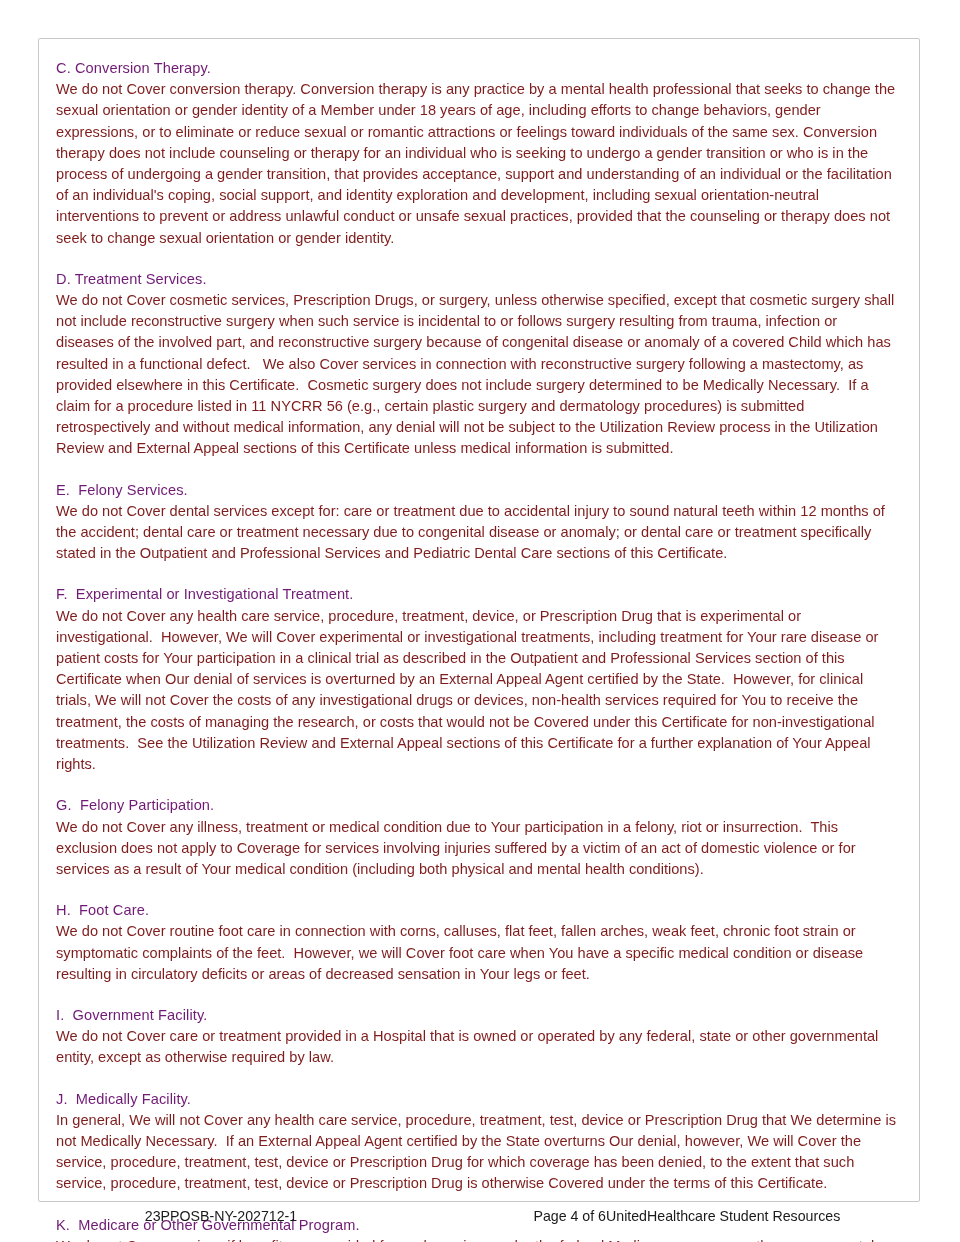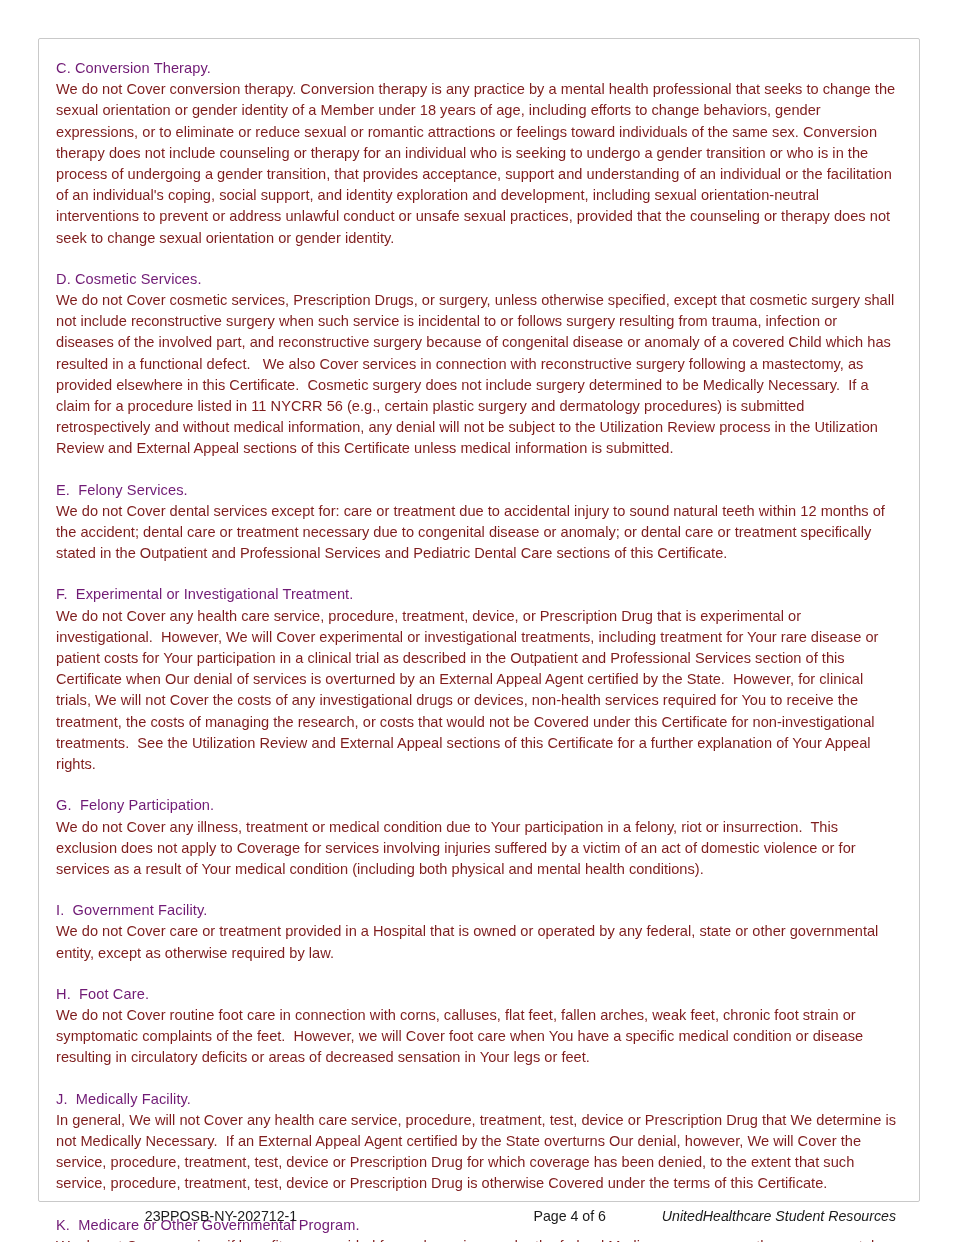--- a/index.html
+++ b/index.html
@@ -87,67 +87,65 @@
     white-space: nowrap;
   }
   .footer-center {
     flex: 0 0 auto;
     width: 220px;
     text-align: right;
     white-space: nowrap;
   }
   .footer-right {
     flex: 1 1 auto;
-    text-align: right;
     white-space: nowrap;
-    font-style: italic;
   }
 </style>
 </head>
 <body>
 
 <div class="page">
 
   <div class="page-frame"></div>
 
   <div class="content">
 
     <div class="section">
       <div class="section-heading">C. Conversion Therapy.</div>
       <div class="section-body">We do not Cover conversion therapy. Conversion therapy is any practice by a mental health professional that seeks to change the sexual orientation or gender identity of a Member under 18 years of age, including efforts to change behaviors, gender expressions, or to eliminate or reduce sexual or romantic attractions or feelings toward individuals of the same sex. Conversion therapy does not include counseling or therapy for an individual who is seeking to undergo a gender transition or who is in the process of undergoing a gender transition, that provides acceptance, support and understanding of an individual or the facilitation of an individual's coping, social support, and identity exploration and development, including sexual orientation-neutral interventions to prevent or address unlawful conduct or unsafe sexual practices, provided that the counseling or therapy does not seek to change sexual orientation or gender identity.</div>
     </div>
 
     <div class="section">
-      <div class="section-heading">D. Cosmetic Services.</div>
+      <div class="section-heading">D. Treatment Services.</div>
       <div class="section-body">We do not Cover cosmetic services, Prescription Drugs, or surgery, unless otherwise specified, except that cosmetic surgery shall not include reconstructive surgery when such service is incidental to or follows surgery resulting from trauma, infection or diseases of the involved part, and reconstructive surgery because of congenital disease or anomaly of a covered Child which has resulted in a functional defect.   We also Cover services in connection with reconstructive surgery following a mastectomy, as provided elsewhere in this Certificate.  Cosmetic surgery does not include surgery determined to be Medically Necessary.  If a claim for a procedure listed in 11 NYCRR 56 (e.g., certain plastic surgery and dermatology procedures) is submitted retrospectively and without medical information, any denial will not be subject to the Utilization Review process in the Utilization Review and External Appeal sections of this Certificate unless medical information is submitted.</div>
     </div>
 
     <div class="section">
       <div class="section-heading">E.  Felony Services.</div>
       <div class="section-body">We do not Cover dental services except for: care or treatment due to accidental injury to sound natural teeth within 12 months of the accident; dental care or treatment necessary due to congenital disease or anomaly; or dental care or treatment specifically stated in the Outpatient and Professional Services and Pediatric Dental Care sections of this Certificate.</div>
     </div>
 
     <div class="section">
       <div class="section-heading">F.  Experimental or Investigational Treatment.</div>
       <div class="section-body">We do not Cover any health care service, procedure, treatment, device, or Prescription Drug that is experimental or investigational.  However, We will Cover experimental or investigational treatments, including treatment for Your rare disease or patient costs for Your participation in a clinical trial as described in the Outpatient and Professional Services section of this Certificate when Our denial of services is overturned by an External Appeal Agent certified by the State.  However, for clinical trials, We will not Cover the costs of any investigational drugs or devices, non-health services required for You to receive the treatment, the costs of managing the research, or costs that would not be Covered under this Certificate for non-investigational treatments.  See the Utilization Review and External Appeal sections of this Certificate for a further explanation of Your Appeal rights.</div>
     </div>
 
     <div class="section">
       <div class="section-heading">G.  Felony Participation.</div>
       <div class="section-body">We do not Cover any illness, treatment or medical condition due to Your participation in a felony, riot or insurrection.  This exclusion does not apply to Coverage for services involving injuries suffered by a victim of an act of domestic violence or for services as a result of Your medical condition (including both physical and mental health conditions).</div>
     </div>
 
     <div class="section">
-      <div class="section-heading">I.  Government Facility.</div>
-      <div class="section-body">We do not Cover care or treatment provided in a Hospital that is owned or operated by any federal, state or other governmental entity, except as otherwise required by law.</div>
+      <div class="section-heading">H.  Foot Care.</div>
+      <div class="section-body">We do not Cover routine foot care in connection with corns, calluses, flat feet, fallen arches, weak feet, chronic foot strain or symptomatic complaints of the feet.  However, we will Cover foot care when You have a specific medical condition or disease resulting in circulatory deficits or areas of decreased sensation in Your legs or feet.</div>
     </div>
 
     <div class="section">
-      <div class="section-heading">H.  Foot Care.</div>
-      <div class="section-body">We do not Cover routine foot care in connection with corns, calluses, flat feet, fallen arches, weak feet, chronic foot strain or symptomatic complaints of the feet.  However, we will Cover foot care when You have a specific medical condition or disease resulting in circulatory deficits or areas of decreased sensation in Your legs or feet.</div>
+      <div class="section-heading">I.  Government Facility.</div>
+      <div class="section-body">We do not Cover care or treatment provided in a Hospital that is owned or operated by any federal, state or other governmental entity, except as otherwise required by law.</div>
     </div>
 
     <div class="section">
       <div class="section-heading">J.  Medically Facility.</div>
       <div class="section-body">In general, We will not Cover any health care service, procedure, treatment, test, device or Prescription Drug that We determine is not Medically Necessary.  If an External Appeal Agent certified by the State overturns Our denial, however, We will Cover the service, procedure, treatment, test, device or Prescription Drug for which coverage has been denied, to the extent that such service, procedure, treatment, test, device or Prescription Drug is otherwise Covered under the terms of this Certificate.</div>
     </div>
 
     <div class="section">
       <div class="section-heading">K.  Medicare or Other Governmental Program.</div>
       <div class="section-body">We do not Cover services if benefits are provided for such services under the federal Medicare program or other governmental program (except Medicaid).</div>

